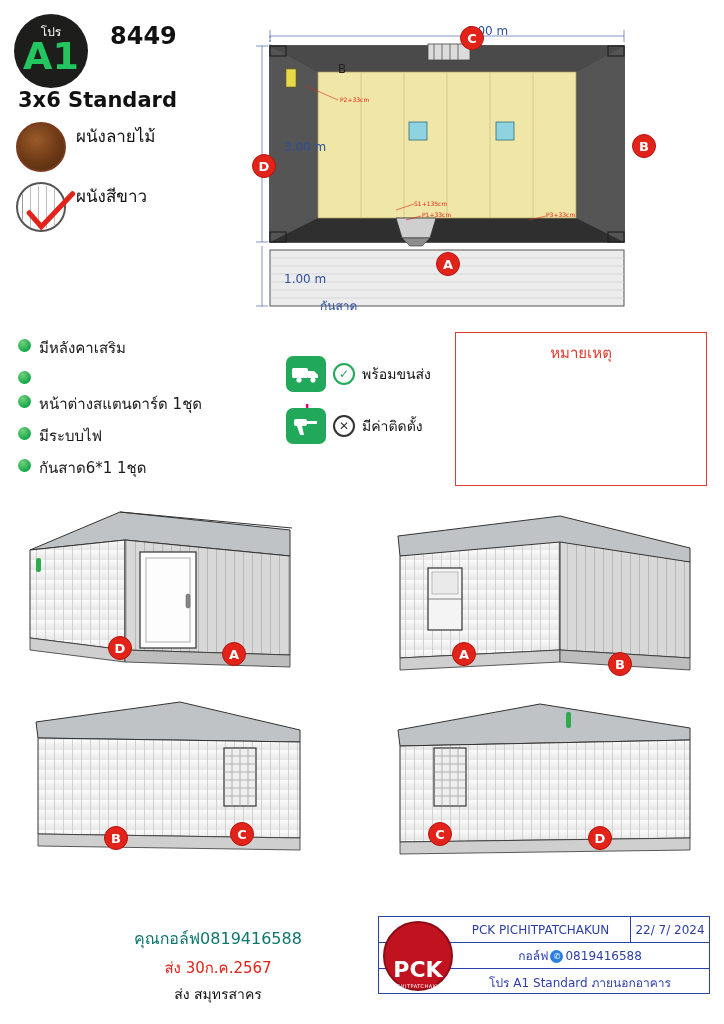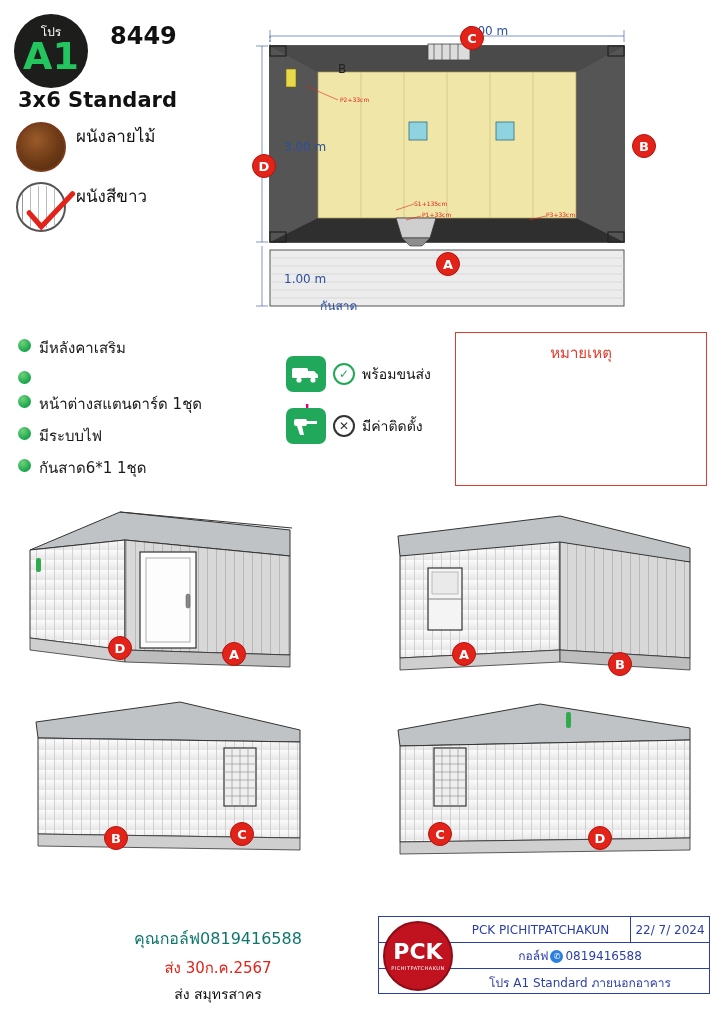--- a/index.html
+++ b/index.html
@@ -119,21 +119,21 @@
   #footer-left .l3{font-size:14px;color:#111;}
 
   #titleblock{
     left:378px;top:916px;width:330px;height:76px;border:1px solid #2b3ea8;
   }
   #titleblock .tb-row{display:flex;border-bottom:1px solid #2b3ea8;height:25px;align-items:center;}
   #titleblock .tb-row:last-child{border-bottom:none;height:26px;}
   #tb-logo{
     position:absolute;left:4px;top:4px;width:66px;height:66px;border-radius:50%;
     background:#c1121f;color:#fff;display:flex;flex-direction:column;
-    align-items:center;justify-content:center;border:2px solid #8c0d17;
+    align-items:center;justify-content:flex-end;border:2px solid #8c0d17;
   }
   #tb-logo .big{font-size:22px;font-weight:bold;line-height:1;}
   #tb-logo .small{font-size:5px;letter-spacing:.5px;margin-top:2px;}
   .tb-cell{font-size:12px;color:#2b3ea8;}
   .tb-main{flex:1;text-align:center;}
   .tb-date{width:78px;text-align:center;border-left:1px solid #2b3ea8;height:100%;
            display:flex;align-items:center;justify-content:center;}
   .tb-indent{padding-left:72px;box-sizing:border-box;width:100%;}
   .phone-ico{
     display:inline-block;width:13px;height:13px;border-radius:50%;

